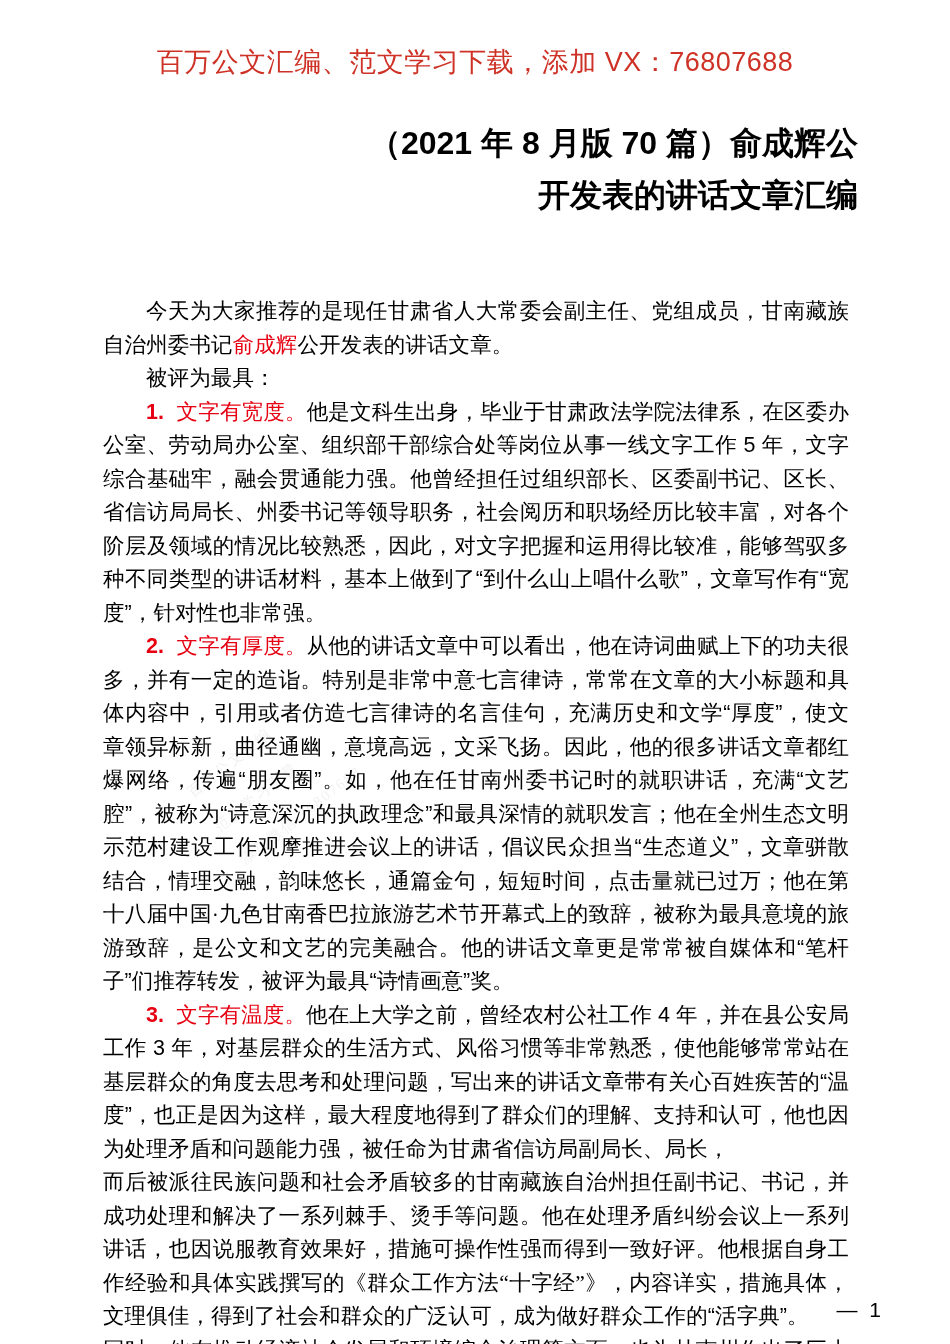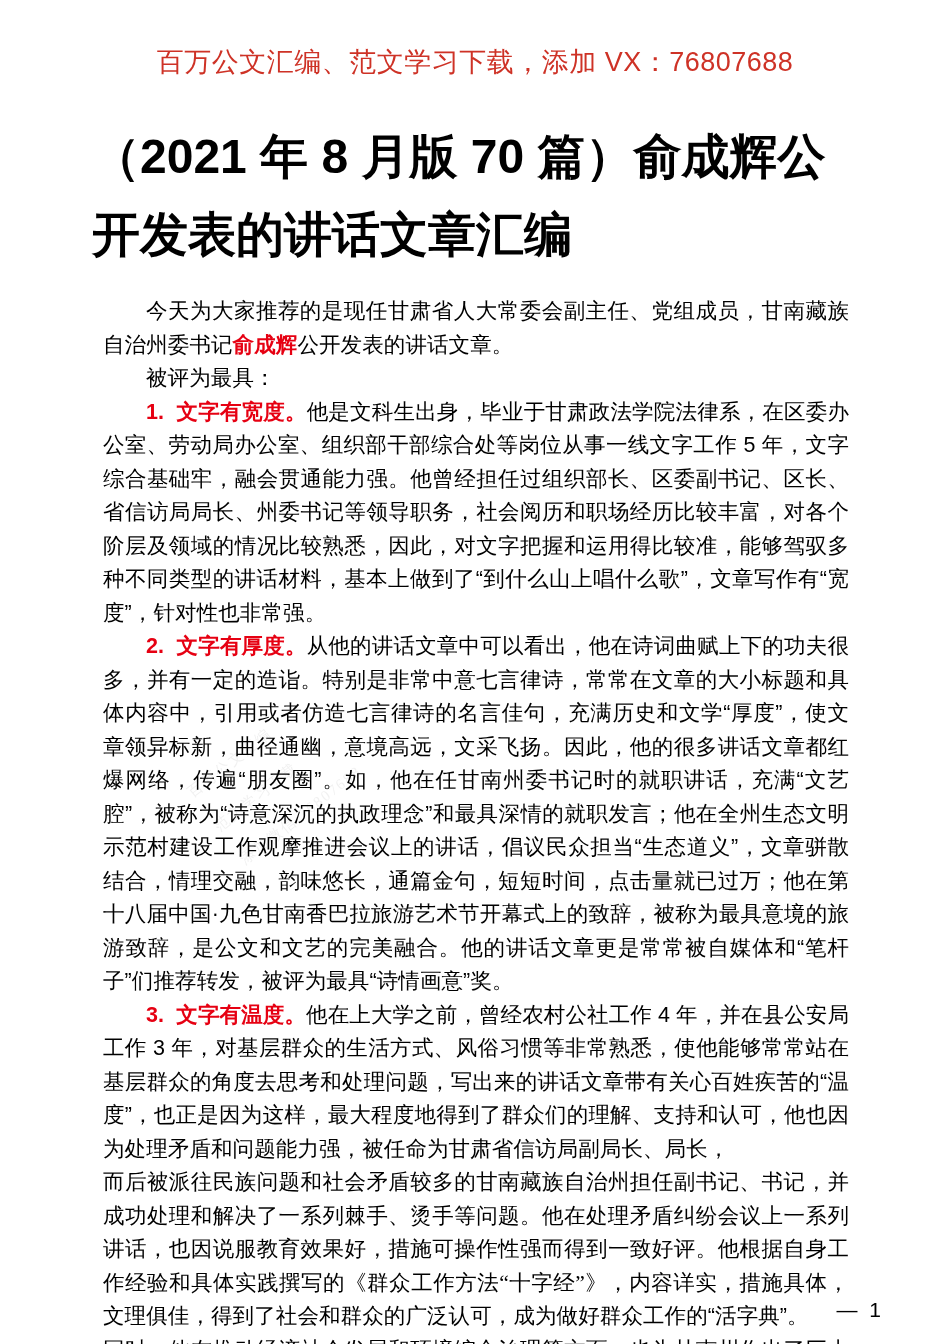--- a/index.html
+++ b/index.html
@@ -60,22 +60,22 @@
     letter-spacing: 0.5px;
     z-index: 3;
   }
 
   
   .doc-title {
     position: absolute;
     top: 118px;
     left: 92px;
     width: 766px;
-    text-align: left;
-    font-size: 48px;
+    text-align: right;
+    font-size: 32px;
     font-weight: 700;
     line-height: 1.62;
     letter-spacing: 0px;
     z-index: 3;
   }
 
   
   .body-area {
     position: absolute;
     top: 295px;
@@ -87,21 +87,21 @@
   p.para {
     margin: 0;
     font-size: 21.5px;
     line-height: 33.5px;
     text-align: justify;
     text-justify: inter-ideograph;
     letter-spacing: 0.1px;
     text-indent: 0;
   }
   p.indent { text-indent: 2em; }
-  .red-bold   { color: #E60012; font-weight: 700; }
+  .red-bold   { color: #E60012; font-weight: 400; }
   .banner-red { color: #CE3226; }
   .serif-in   { font-family: Liberation Serif, serif; }
 
   .num {
     color: #E60012;
     font-weight: 700;
   }
 
   
   .shrink-1 { font-size: 20.4px; line-height: 31px; }

